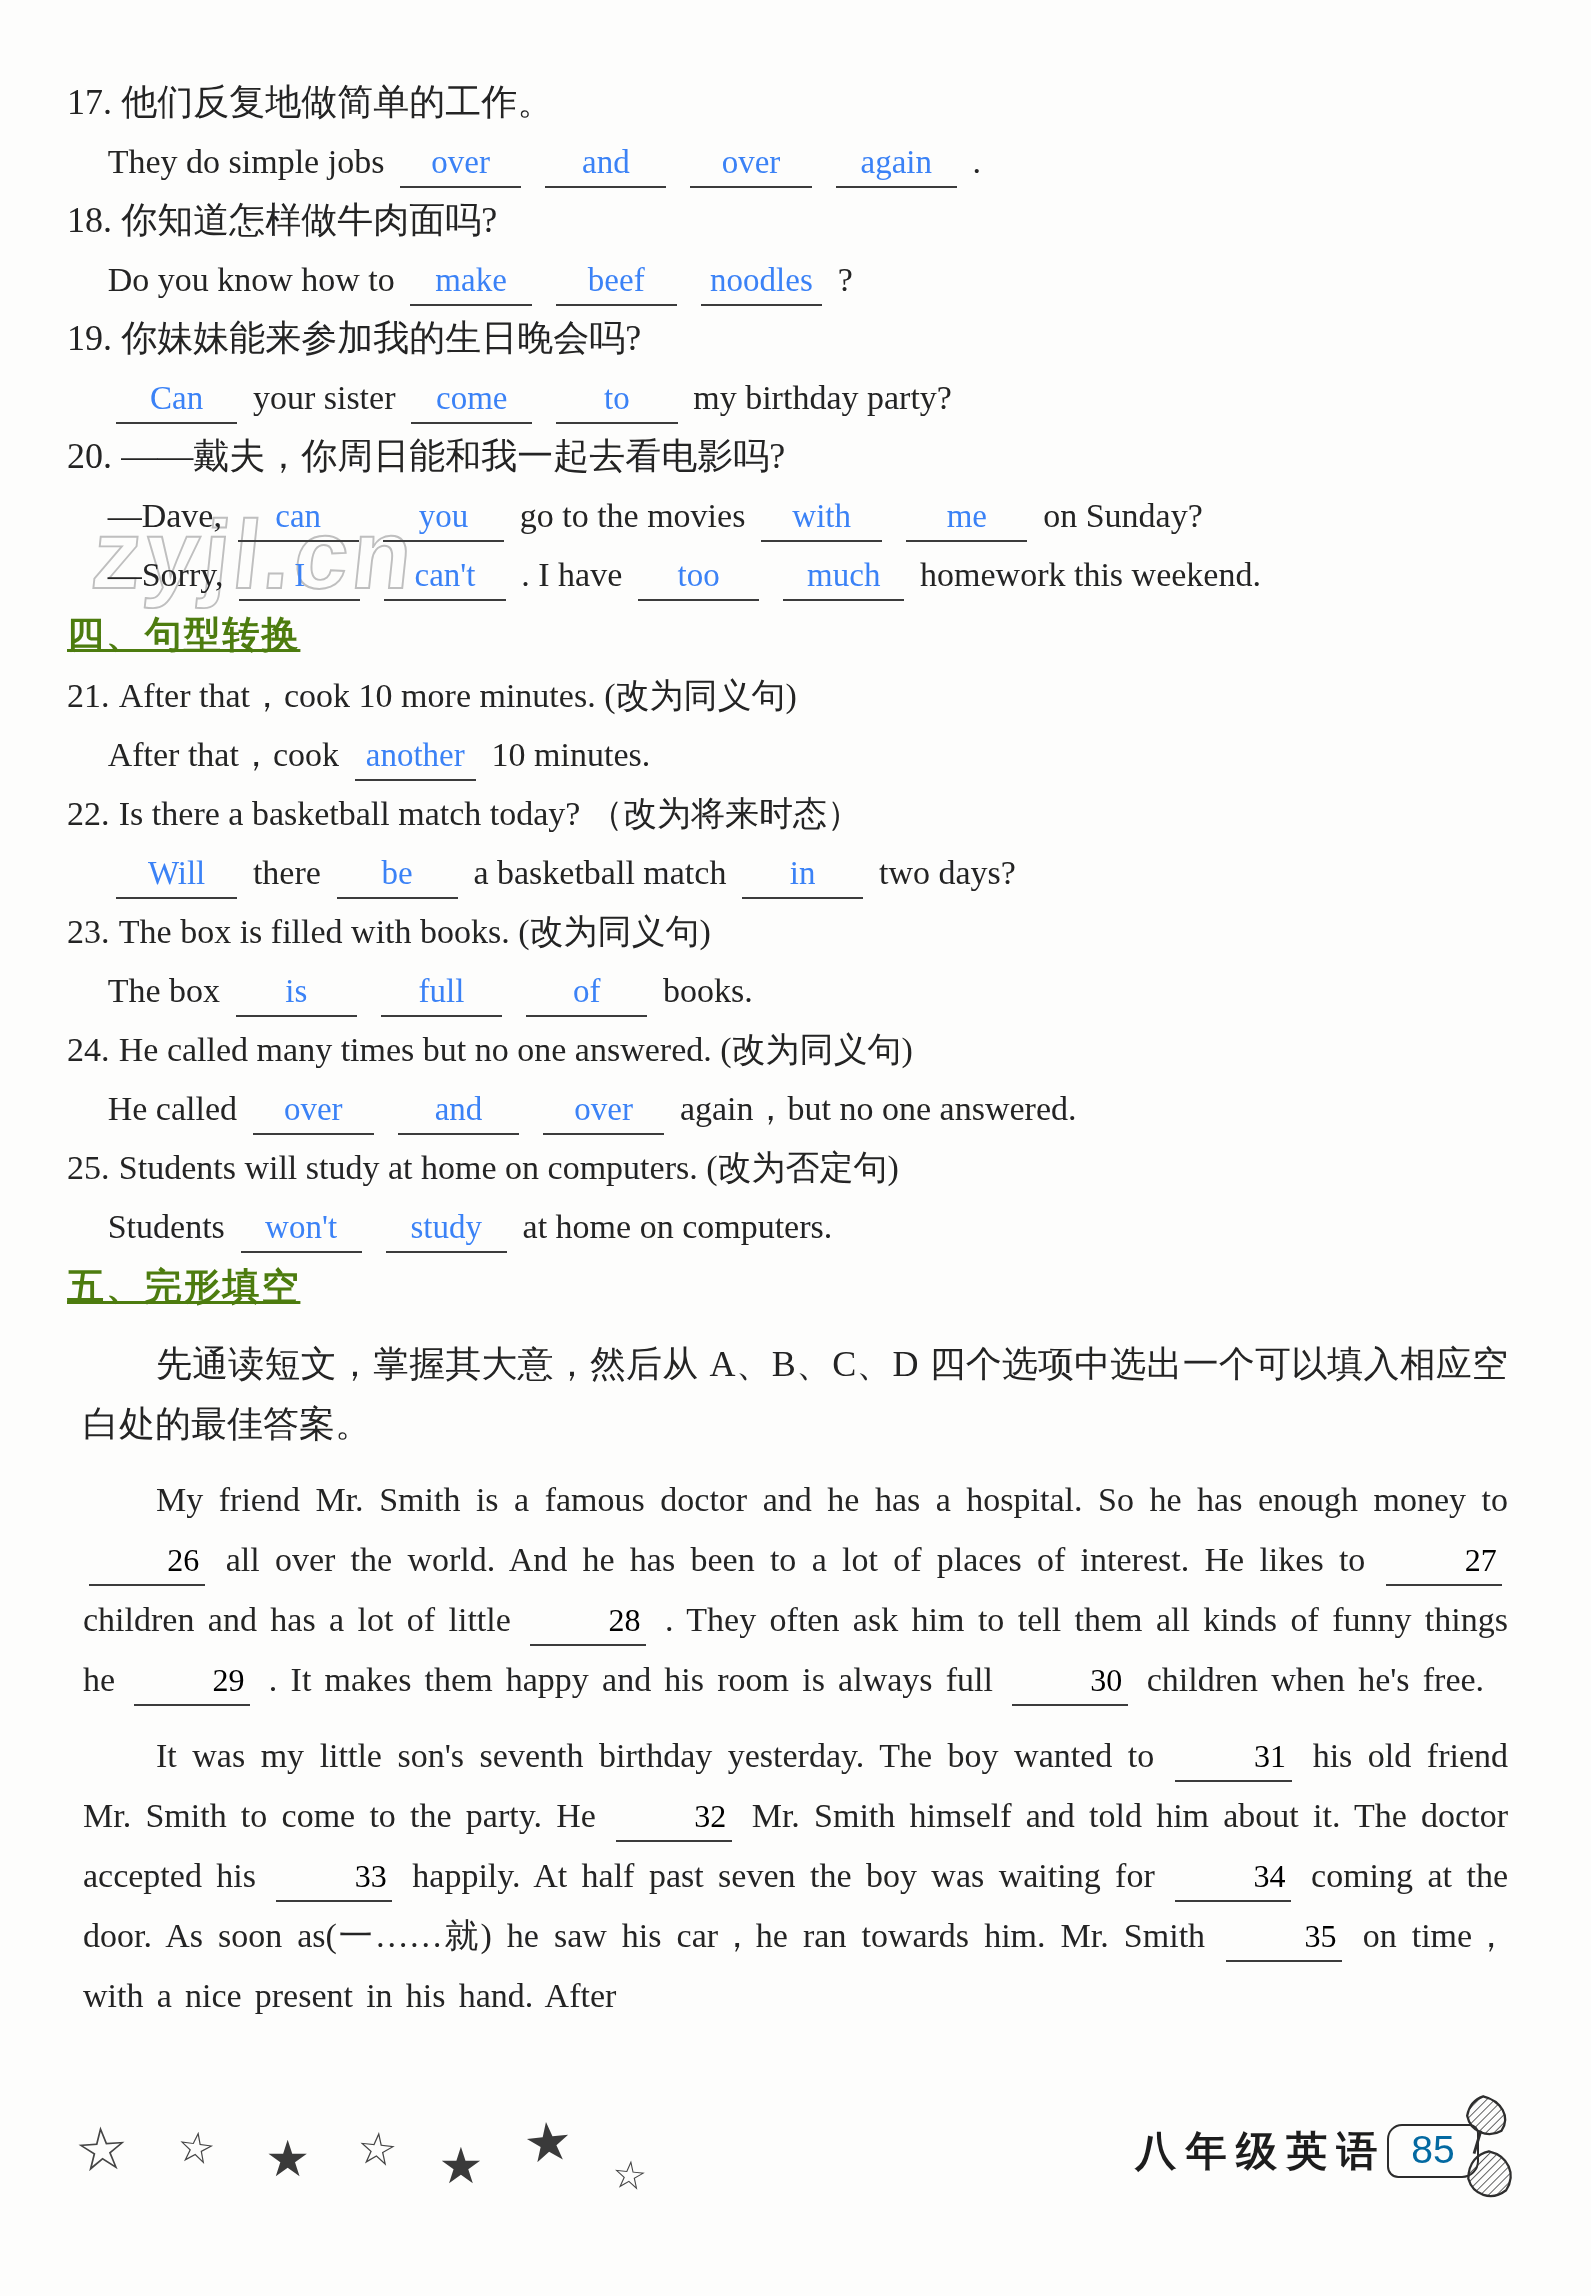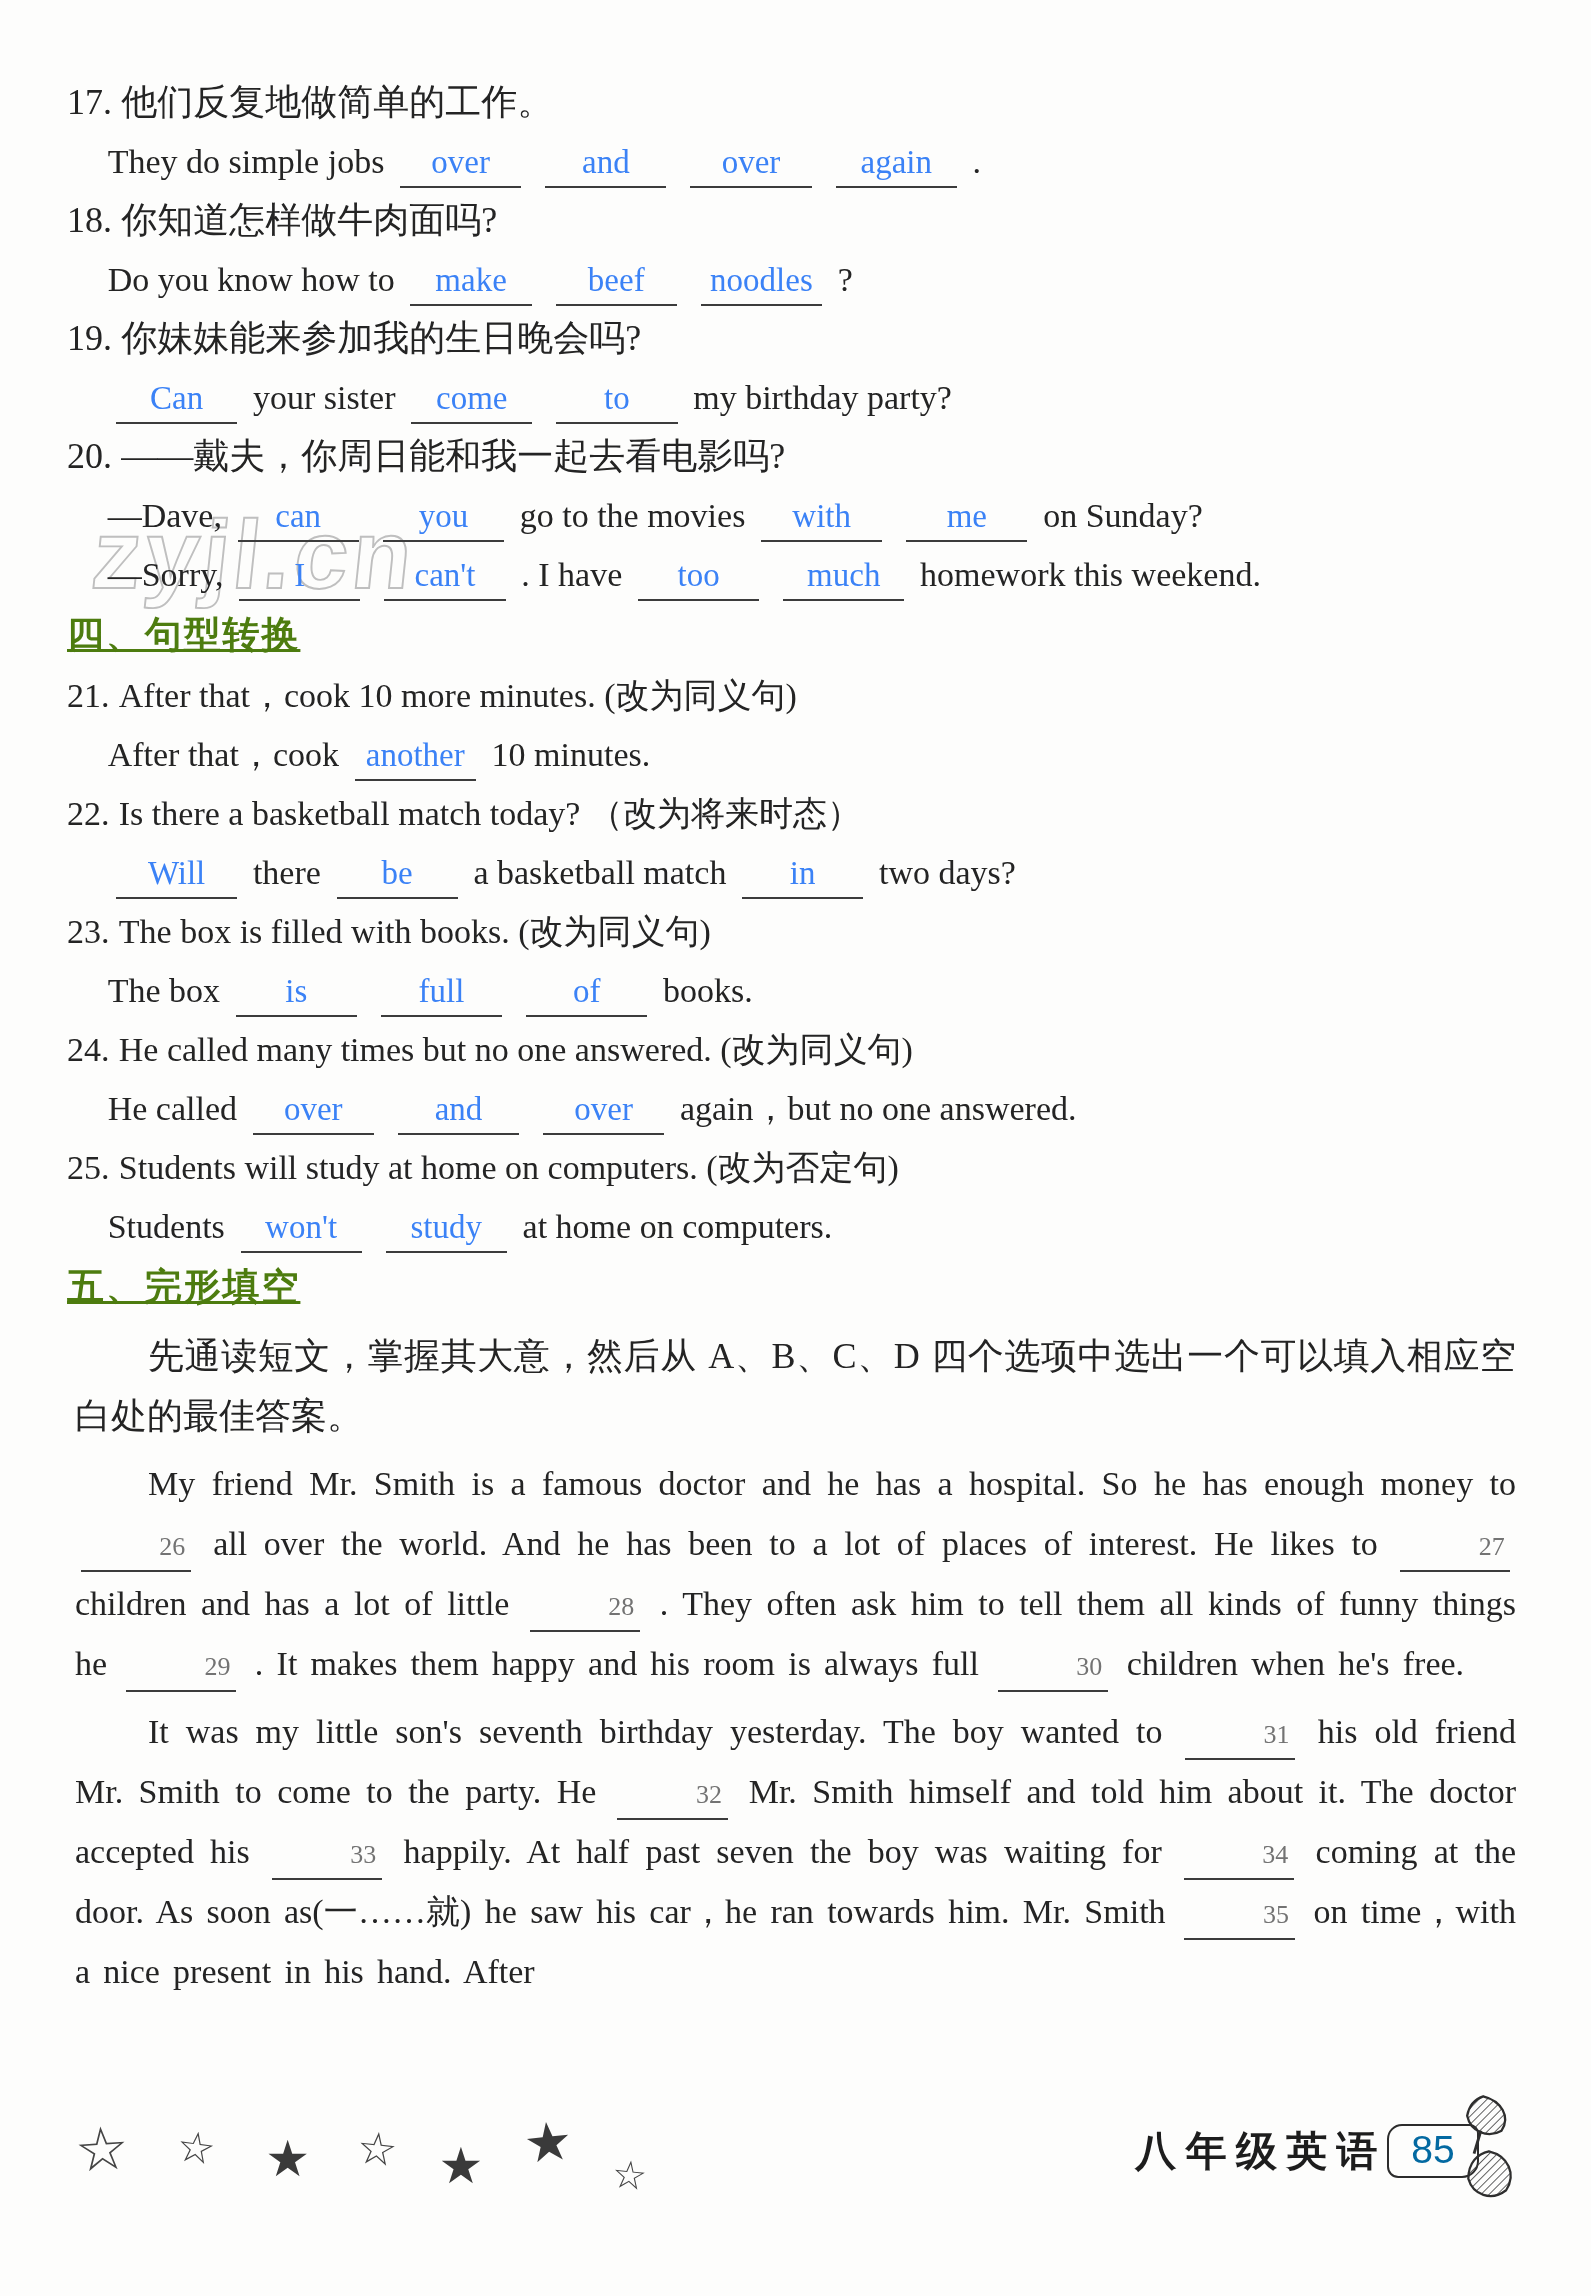--- a/index.html
+++ b/index.html
@@ -7,24 +7,24 @@
         font-family:"Liberation Serif","DejaVu Serif",serif;color:#242424;overflow:hidden;}
   .content{position:absolute;left:67px;top:73px;width:1457px;z-index:2;}
   .qline{font-size:36px;line-height:59px;white-space:nowrap;}
   .qline.en{font-size:34px;}
   .qnum{margin-right:9.3px;}
   .cnline{font-size:36px;line-height:59px;padding-left:37px;}
   .ansline{font-size:34px;line-height:59px;padding-left:37px;white-space:nowrap;}
   .seg{margin:0 3.7px;text-align:center;}
   .blk{display:inline-block;min-width:110px;text-align:center;border-bottom:2.3px solid #3c3c3c;
        margin:0 12px;padding:0 5.6px 0.9px;color:#3b82f6;line-height:45px;font-size:33px;}
-  .blk.numblk{color:#737373;min-width:65px;margin:0 5.6px;font-size:26px;}
+  .blk.numblk{color:#000000;min-width:65px;margin:0 5.6px;font-size:32px;}
   .section-title{font-family:"Liberation Sans","DejaVu Sans",sans-serif;font-weight:bold;
        font-size:37px;line-height:62px;color:#4d7c0f;letter-spacing:1.9px;text-decoration:underline;}
-  .para{font-size:34px;line-height:60px;text-align:justify;margin:8px;word-spacing:4.7px;}
+  .para{font-size:34px;line-height:60px;text-align:justify;margin:16px;word-spacing:4.7px;}
   .para.cn{font-size:36px;word-spacing:1.9px;}
   .para.cn .seg,.para.en .seg{margin:0;}
   .para .seg{margin:0;}
   .watermark{position:absolute;left:93px;top:499px;z-index:1;font-size:97px;font-weight:bold;
        font-family:"Liberation Sans","DejaVu Sans",sans-serif;letter-spacing:3.7px;
        color:#d4d4d4;-webkit-text-fill-color:transparent;-webkit-text-stroke:1.9px #bfbfbf;
        transform:skewX(-6deg);}
   .stars{position:absolute;left:75px;top:2114px;z-index:2;white-space:nowrap;}
   .stars span{display:inline-block;color:#454545;}
   .stars span:nth-child(1){font-size:60px;margin-right:48px;transform:translateY(0) rotate(-4deg);}

